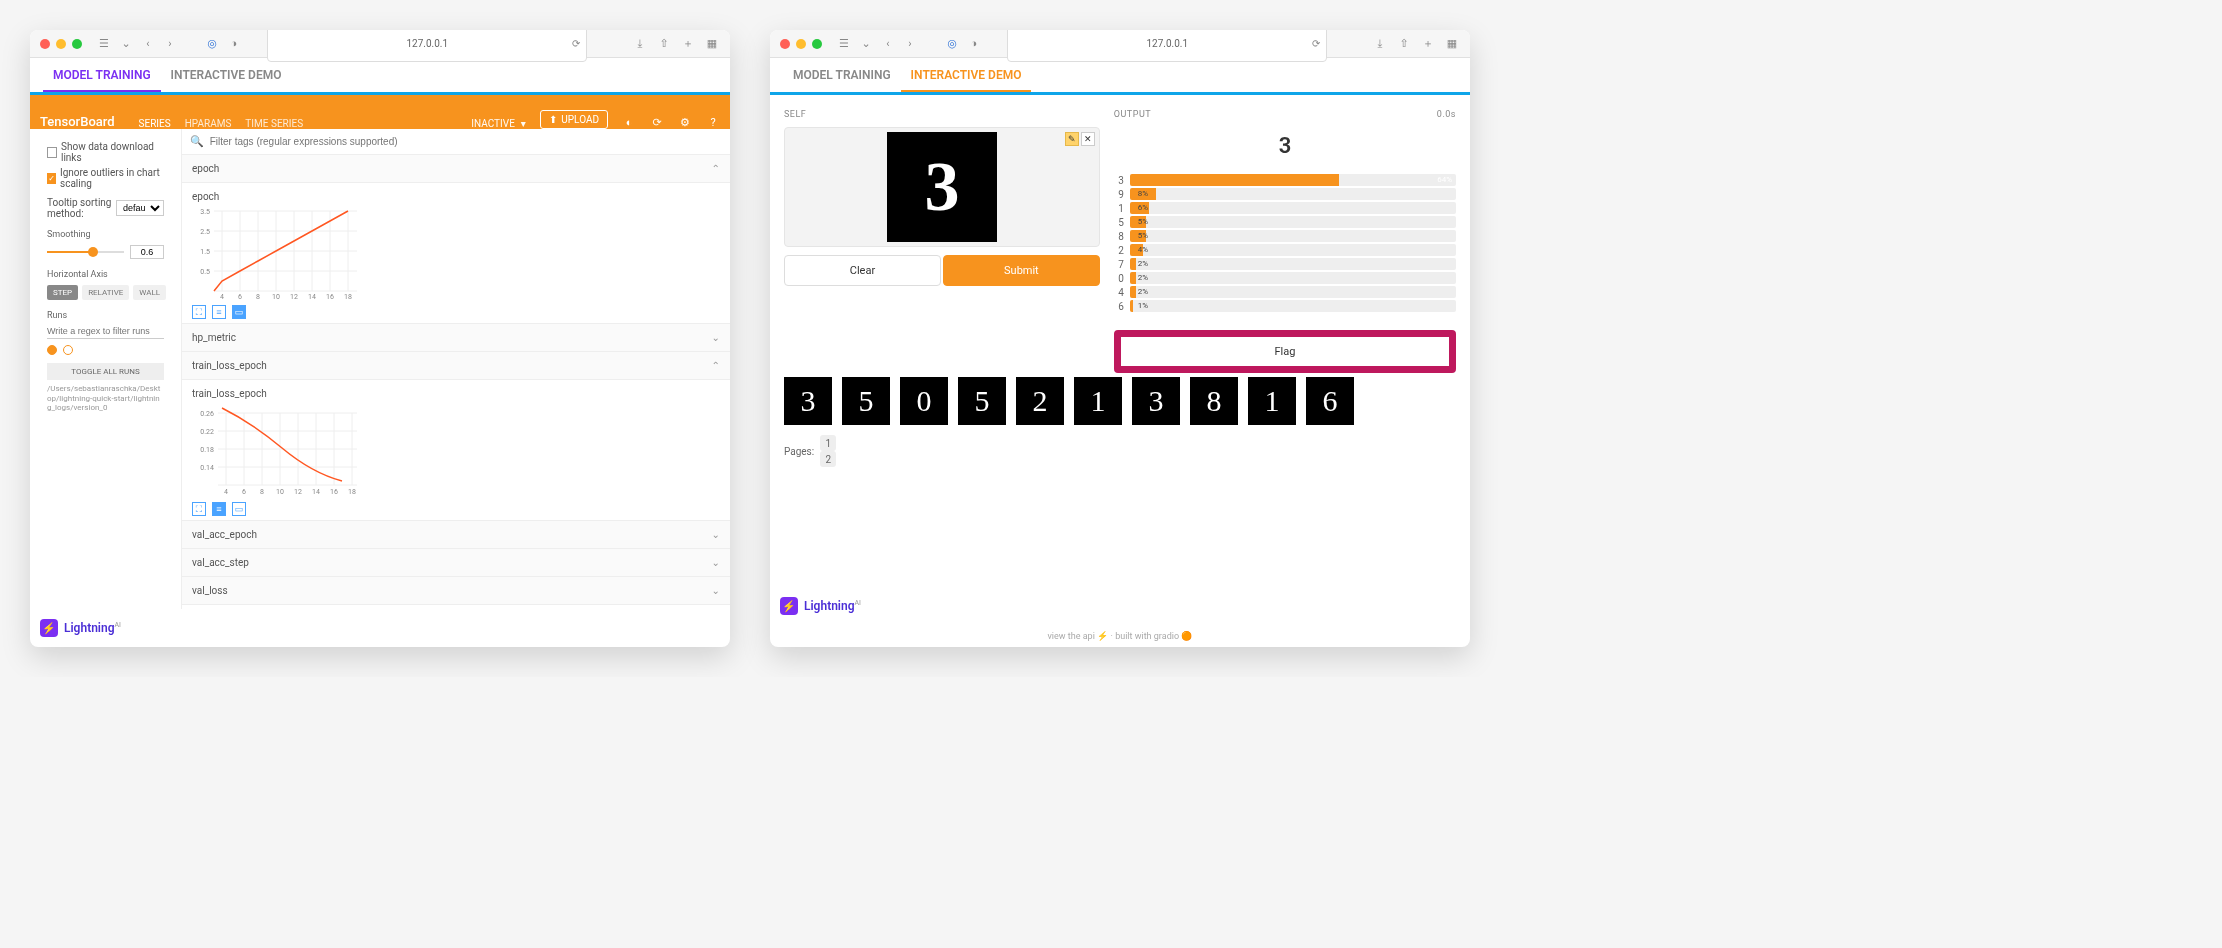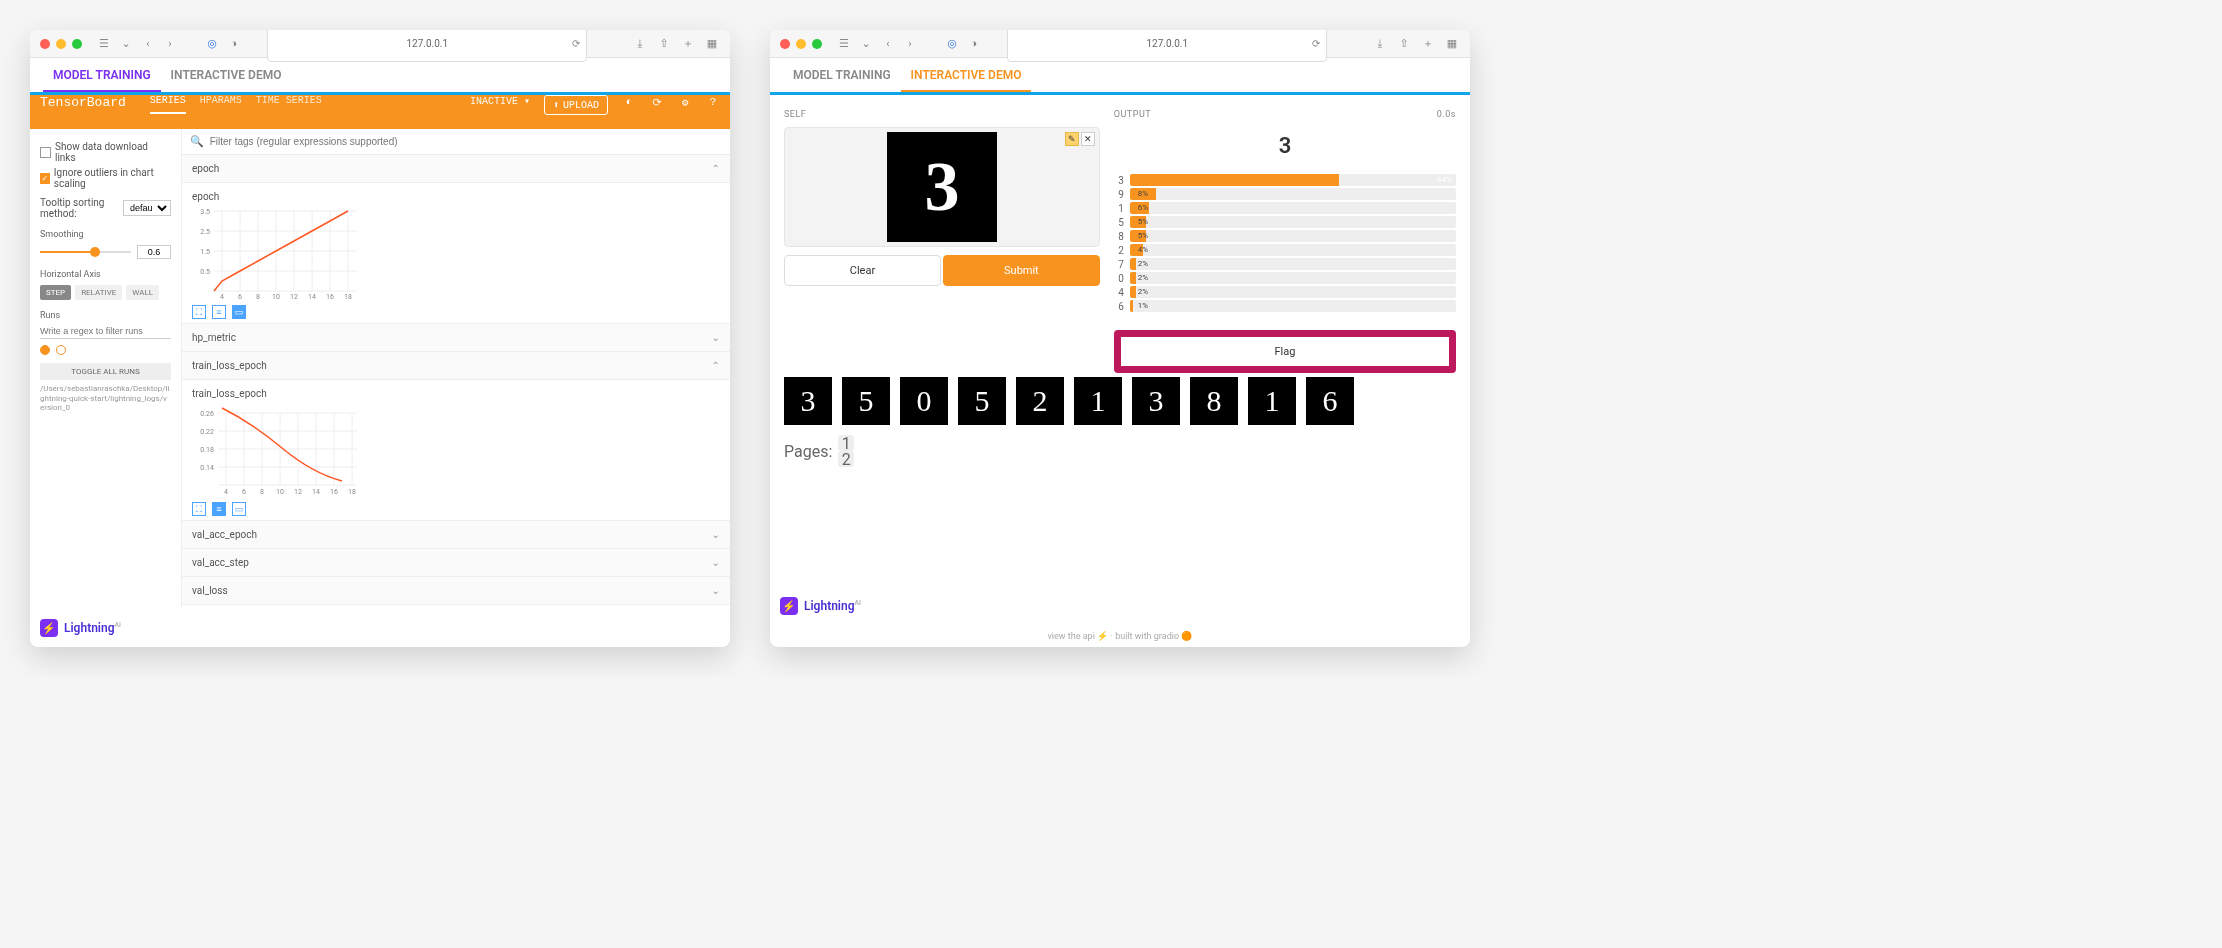--- a/index.html
+++ b/index.html
@@ -46,37 +46,36 @@
   .url-refresh { position:absolute; right:6px; color:#888;}
   .tb-right { display:flex; gap:8px; margin-left:auto;}
   
   .apptabs { display:flex; border-bottom:3px solid #0ea5e9; padding:0 13px; font-size:12px;}
   .apptab { padding:10px 10px 8px; color:#888; border-bottom:2px solid transparent; cursor:pointer; font-weight:600;}
   .apptab.active-orange { color:#f7931e; border-bottom-color:#f7931e;}
   .apptab.active-purple { color:#7b2ff2; border-bottom-color:#7b2ff2;}
   
   .tbheader {
     background:#f7931e; color:#fff; height:34px;
-    display:flex; align-items:flex-start; padding:0 10px; gap:14px;
+    display:flex; align-items:flex-end; padding:0 10px; gap:14px;
     font-size:11px;
-    font-family:Liberation Mono, monospace;
   }
   .tbheader .brand { font-weight:500; font-size:13px; margin-right:10px;}
   .tbheader .tbtab { opacity:.8; font-size:10px; cursor:pointer;}
   .tbheader .tbtab.active { opacity:1; border-bottom:2px solid #fff; padding-bottom:6px; margin-bottom:-8px;}
   .tbheader .spacer { flex:1;}
   .inactive-pill { display:flex; align-items:center; gap:6px; font-size:10px; opacity:.95;}
   .upload-btn {
     border:1px solid #fff; border-radius:3px; padding:3px 8px;
     display:flex; align-items:center; gap:4px; font-size:10px; cursor:pointer;
   }
   .hicon { width:14px; height:14px; display:flex; align-items:center; justify-content:center; cursor:pointer;}
   
   .tbbody { display:flex; flex:1; min-height:480px;}
-  .sidebar { width:152px; border-right:1px solid #eee; padding:8px 10px; font-size:10px; color:#555;}
+  .sidebar { width:152px; border-right:1px solid #eee; padding:8px 17px; font-size:10px; color:#555;}
   .check-row { display:flex; align-items:center; gap:4px; margin:4px 0;}
   .chk { width:11px; height:11px; border:1px solid #999; display:inline-flex; align-items:center; justify-content:center; font-size:8px; color:#f7931e;}
   .chk.checked { background:#f7931e; color:#fff; border-color:#f7931e;}
   .side-label { font-size:9px; color:#666; margin-top:10px; display:block;}
   .side-select { width:48px; border:1px solid #ccc; font-size:9px; padding:1px 2px; background:#fff;}
   .slider-row { display:flex; align-items:center; gap:6px; margin-top:6px;}
   .slider-track { flex:1; height:2px; background:#ddd; position:relative;}
   .slider-fill { position:absolute; left:0; top:0; height:2px; background:#f7931e; width:60%;}
   .slider-thumb { position:absolute; top:-4px; left:60%; width:10px; height:10px; border-radius:50%; background:#f7931e; transform:translateX(-50%);}
   .numbox { width:34px; border:1px solid #ccc; font-size:9px; padding:1px 2px; text-align:center;}
@@ -133,21 +132,21 @@
   .pred-bar-wrap { flex:1; height:12px; background:#eee; border-radius:2px; position:relative; overflow:hidden;}
   .pred-bar { height:100%; background:#f7931e; display:flex; align-items:center;}
   .pred-pct { font-size:8px; color:#444; padding-left:4px; position:absolute; left:4px; top:0; line-height:12px;}
   .pred-pct.inside { color:#fff; right:4px; left:auto;}
   .flag-btn { text-align:center; padding:8px 0; border:7px solid #be185d; border-radius:4px; font-size:11px; cursor:pointer; margin-top:8px;}
   .examples-area { padding:0 14px 10px;}
   .examples-title { font-size:11px; font-weight:600; margin:10px 0 8px;}
   .ex-row { display:flex; gap:10px; flex-wrap:wrap;}
   .ex-tile { width:48px; height:48px; background:#000; display:flex; align-items:center; justify-content:center; cursor:pointer;}
   .ex-tile span { color:#fff; font-size:30px; font-family:"Brush Script MT","Comic Sans MS",cursive; }
-  .pager { display:flex; align-items:center; gap:6px; font-size:16px; margin-top:10px; color:#666;}
+  .pager { display:flex; align-items:center; gap:6px; font-size:10px; margin-top:10px; color:#666;}
   .pager .pg { width:16px;height:16px; background:#eee; display:flex; align-items:center; justify-content:center; border-radius:3px; cursor:pointer;}
   .gradio-footer { text-align:center; font-size:9px; color:#aaa; padding:6px 0;}
 </style>
 </head>
 <body>
 
 <div class="window">
 
   <div class="titlebar">
     <div class="traffic">

